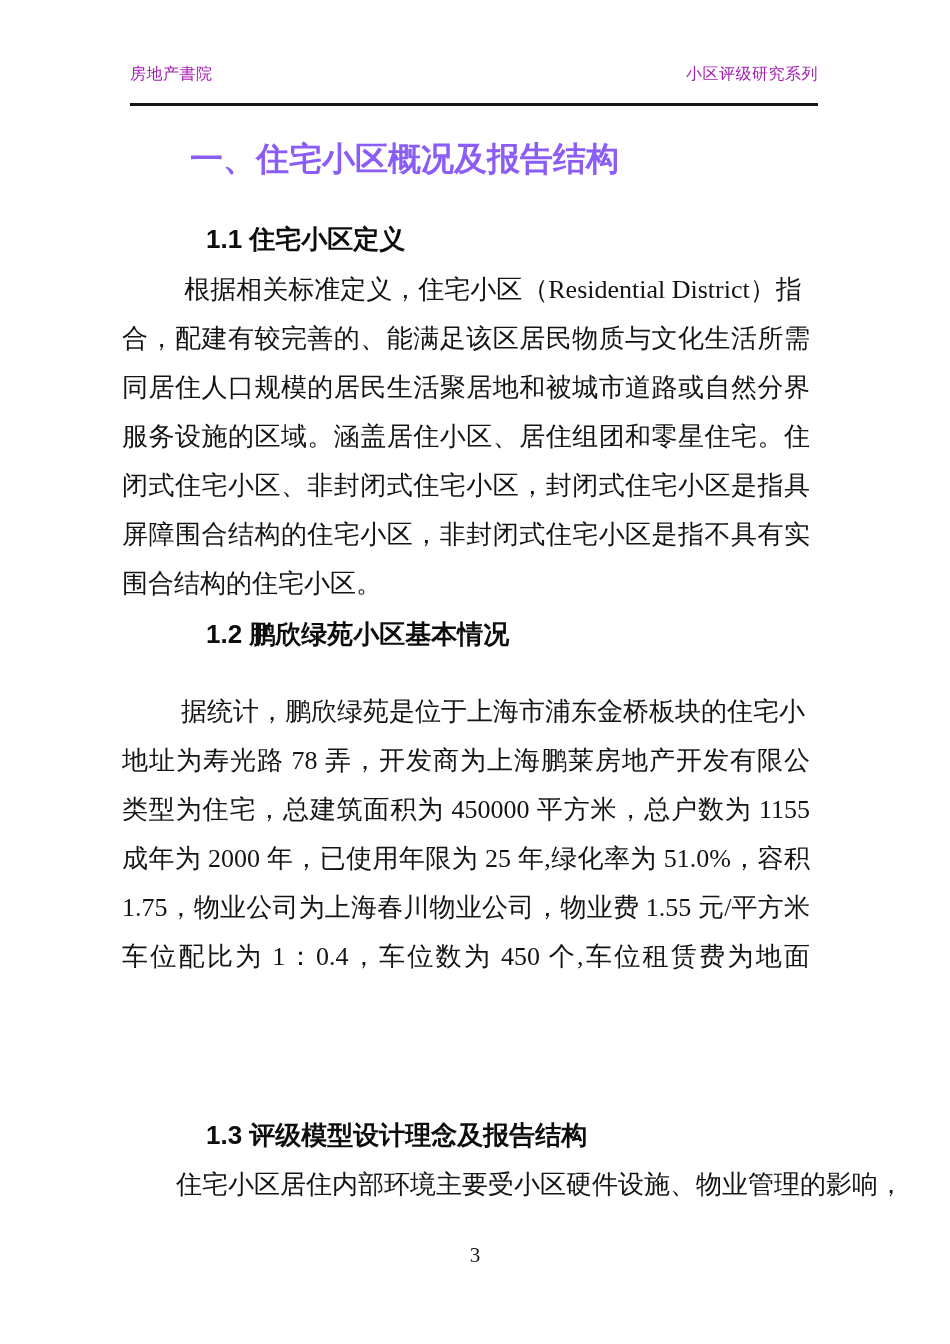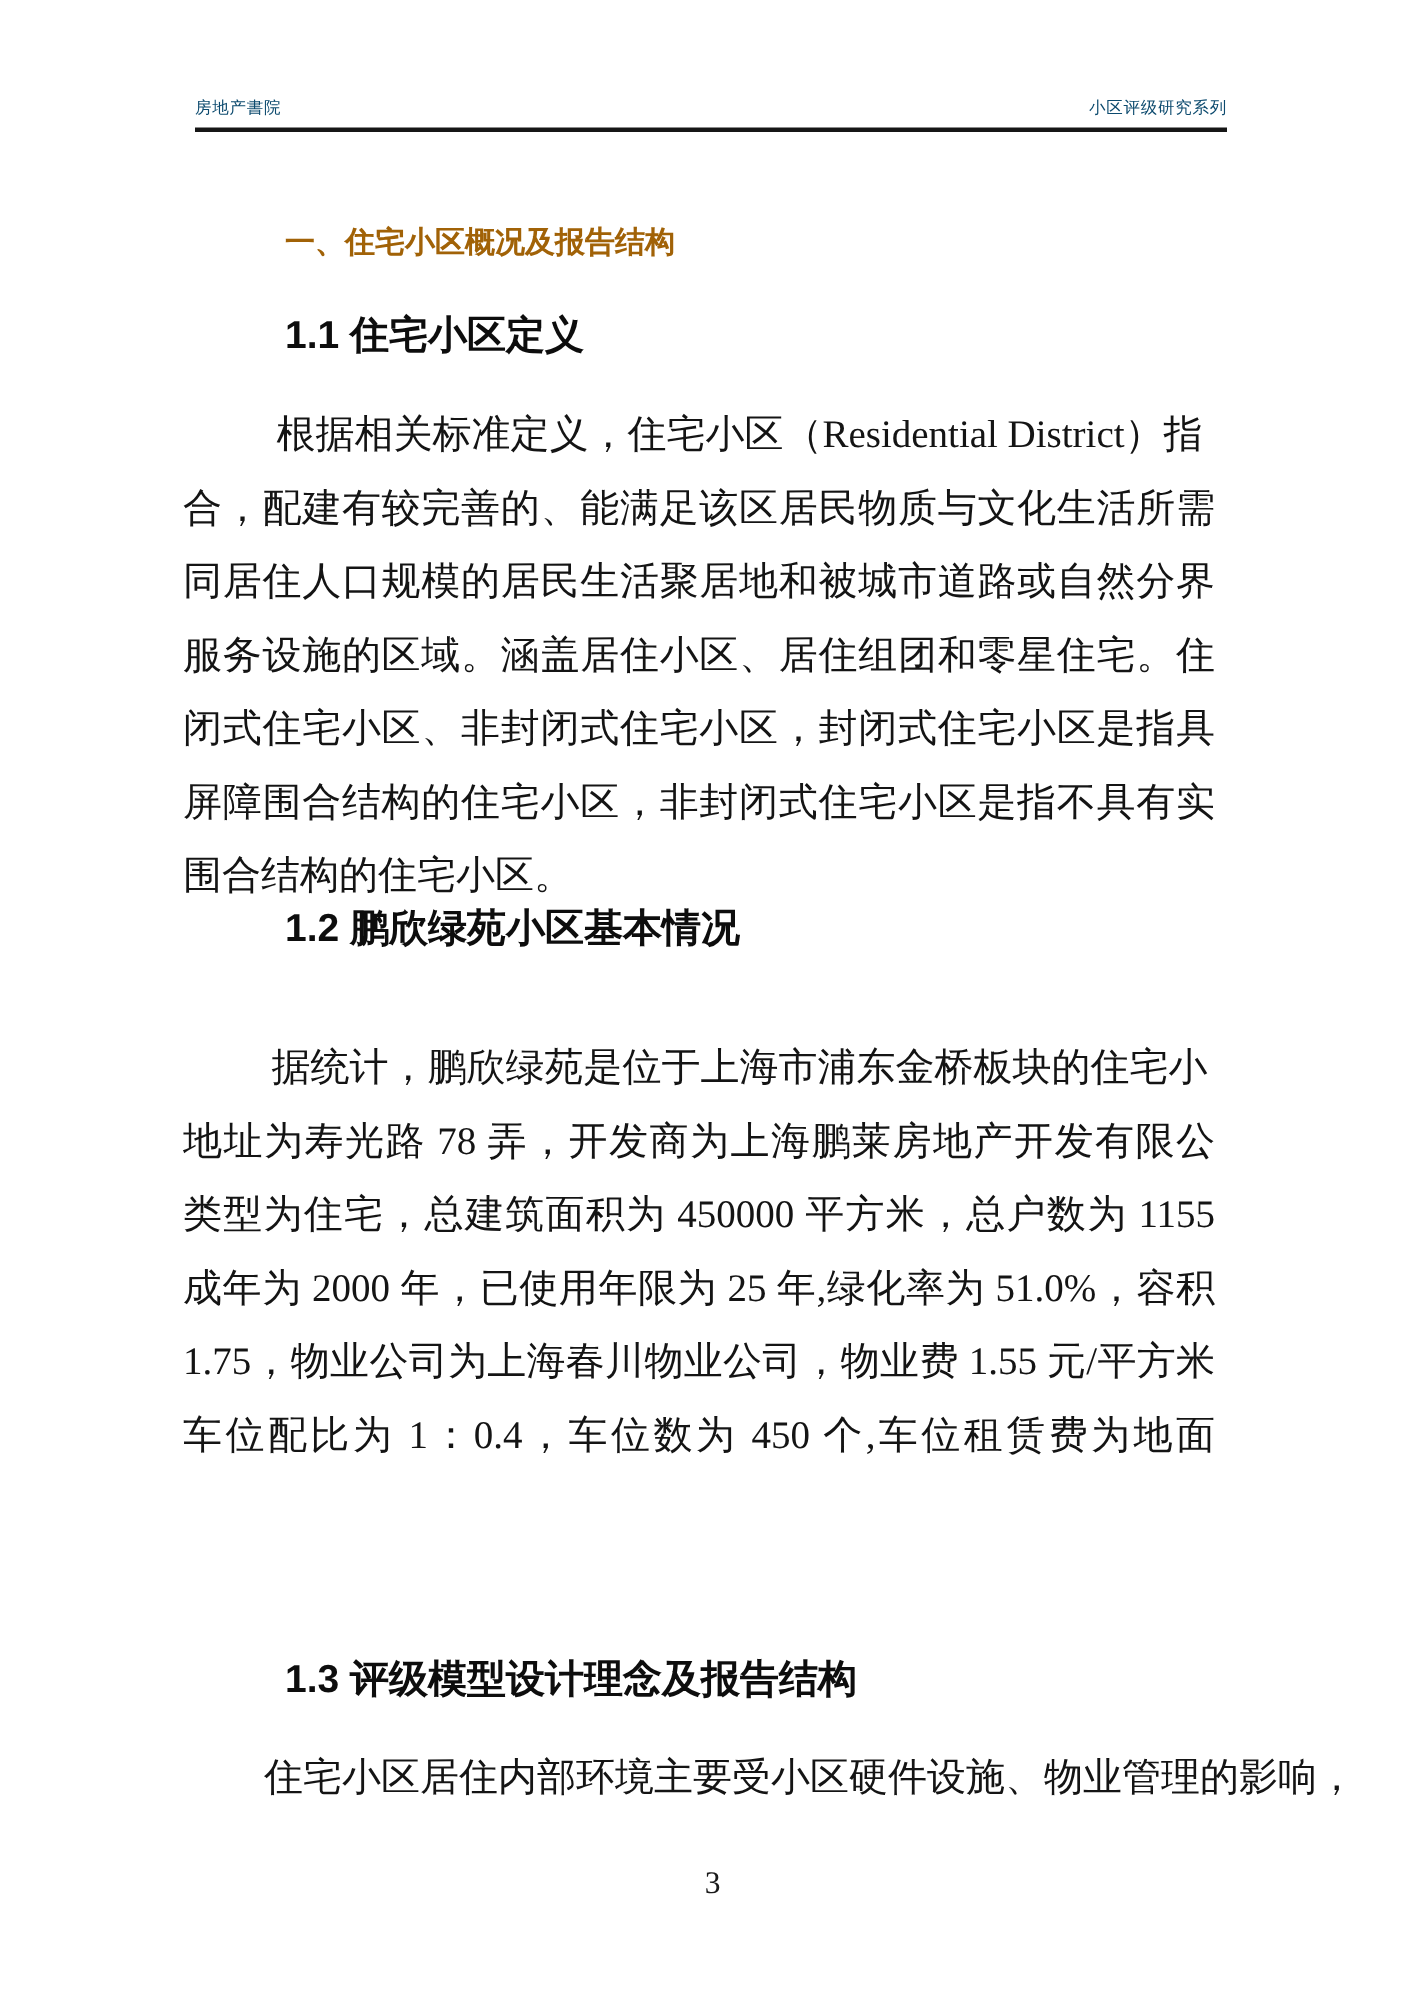--- a/index.html
+++ b/index.html
@@ -16,43 +16,43 @@
   
   .header {
     position: absolute;
     left: 130px;
     top: 64px;
     width: 688px;
     display: flex;
     justify-content: space-between;
     align-items: flex-end;
     font-family: "Liberation Sans", "DejaVu Sans", sans-serif;
-    font-size: 11px;
+    font-size: 16px;
     letter-spacing: 0.5px;
-    color: #0c4a6e;
-    padding-bottom: 6px;
+    color: #a21caf;
+    padding-bottom: 18px;
     border-bottom: 3px solid #161616;
   }
   
   .doc-title {
     position: absolute;
     left: 190px;
     top: 146px;
     margin: 0;
-    font-family: Liberation Sans, sans-serif;
+    font-family: Liberation Mono, monospace;
     font-weight: 700;
-    font-size: 20px;
+    font-size: 33px;
     line-height: 32px;
-    color: #a16207;
+    color: #8b5cf6;
     white-space: nowrap;
   }
   .sec-heading {
     position: absolute;
     left: 190px;
-    margin: 0;
+    margin: 16px;
     font-family: "Liberation Sans", "DejaVu Sans", sans-serif;
     font-weight: 700;
     font-size: 26px;
     line-height: 28px;
     color: #0d0d0d;
     white-space: nowrap;
     text-align: center;
   }
   .sec-1 { top: 209px; }
   .sec-2 { top: 604px; }

